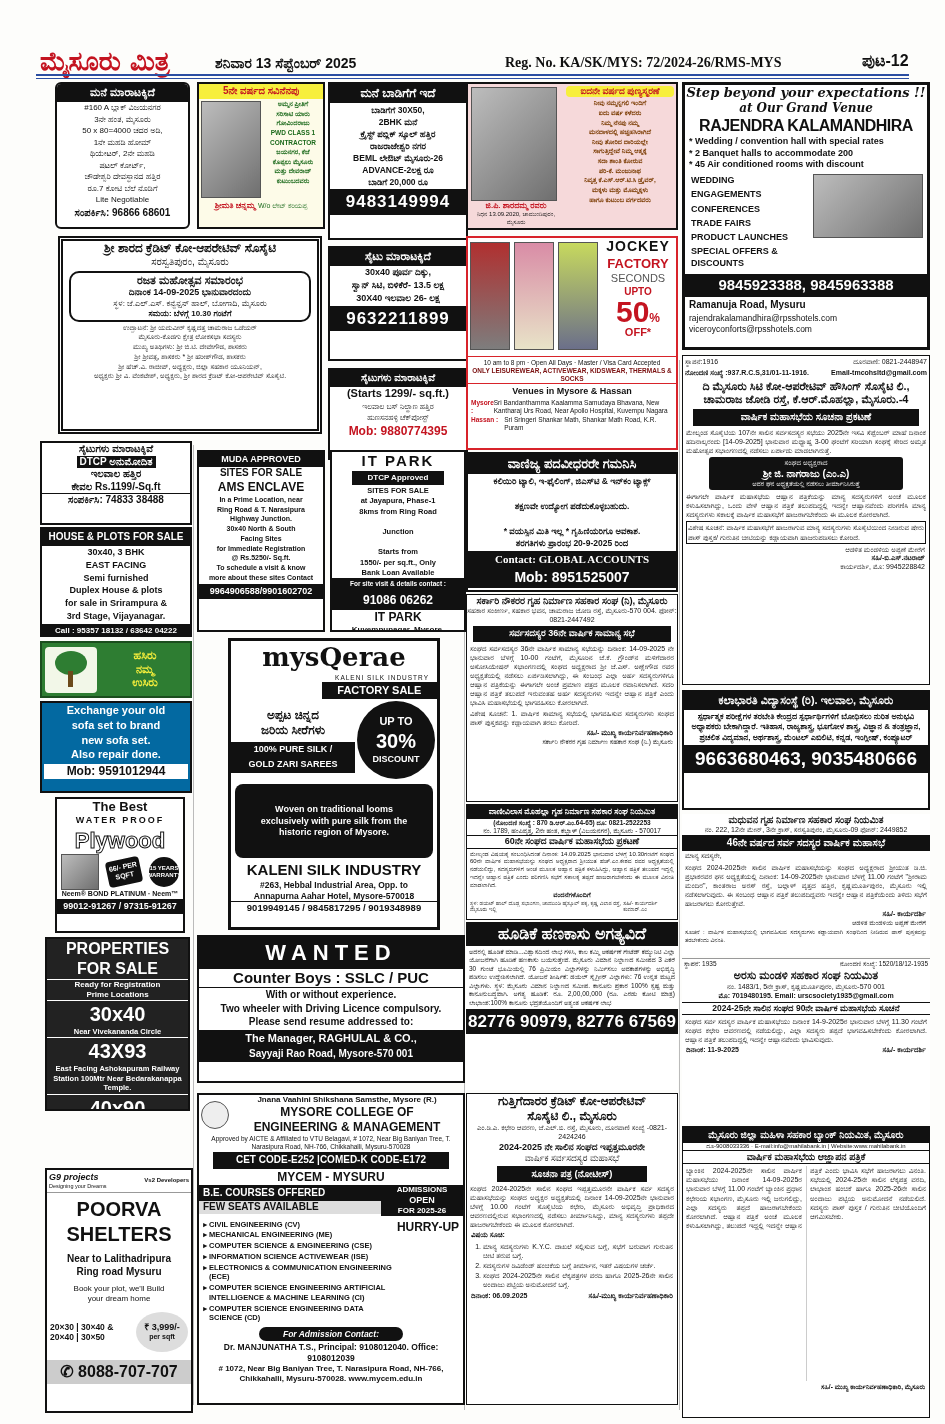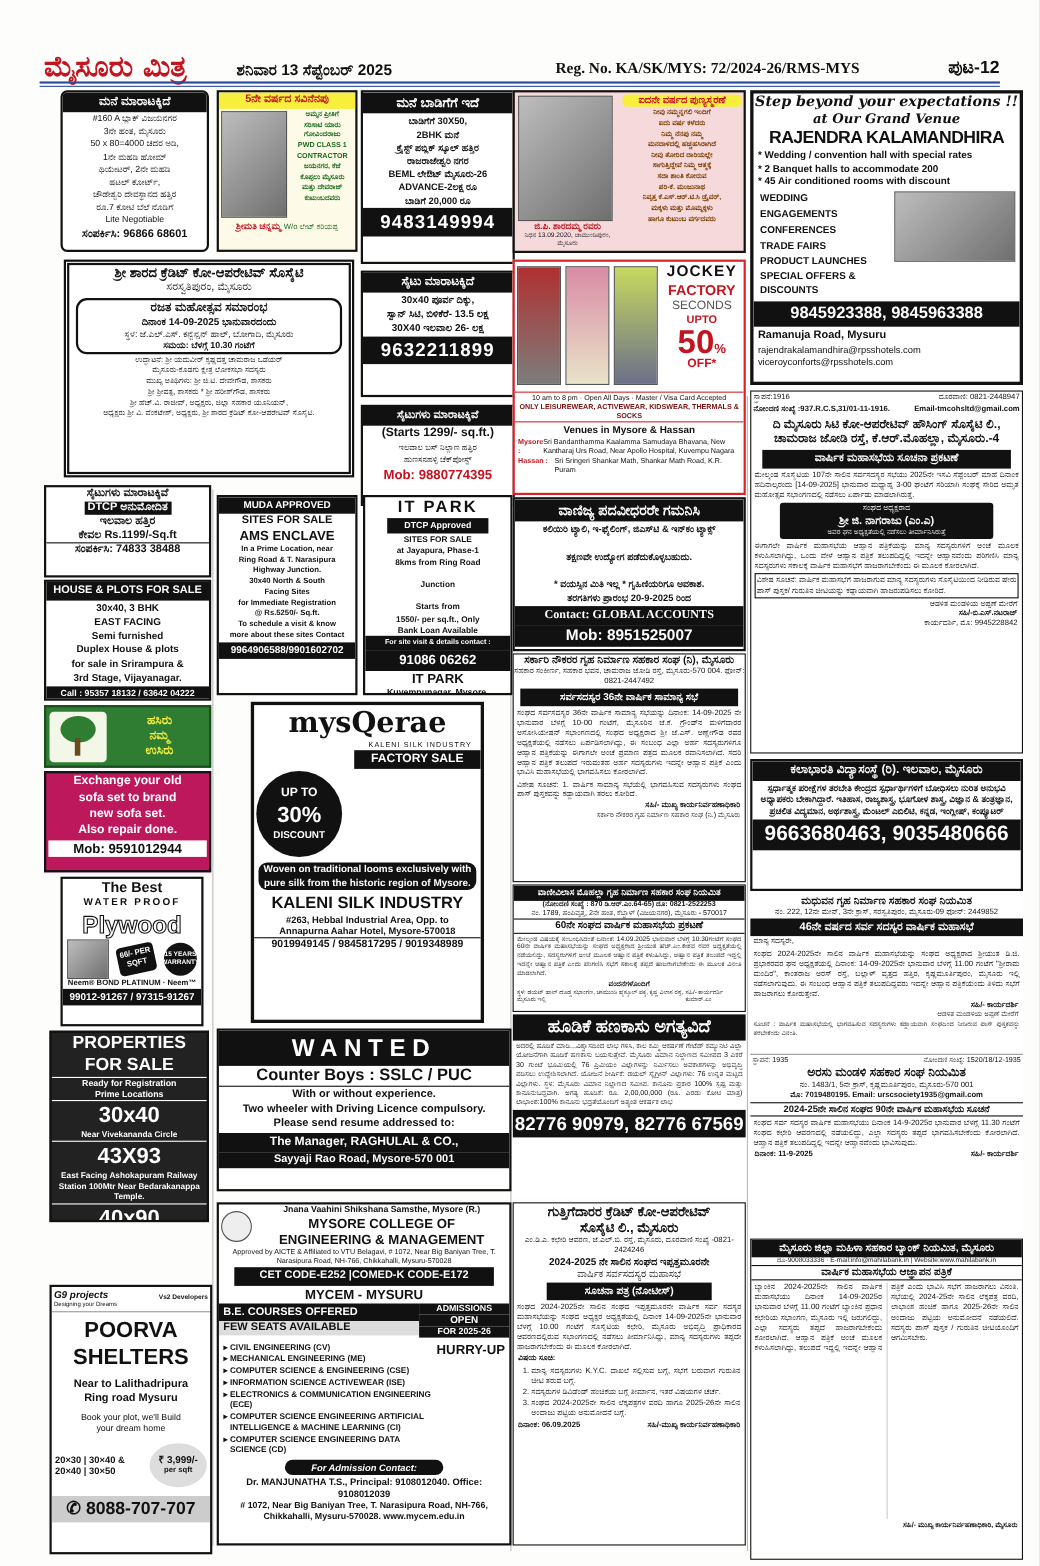--- a/index.html
+++ b/index.html
@@ -256,21 +256,21 @@
       <div style="position:absolute;left:10px;top:4px;width:32px;height:24px;background:#2e7d32;border-radius:50%"></div>
       <div style="position:absolute;left:23px;top:24px;width:5px;height:16px;background:#6b4a1b"></div>
     </div>
     <div style="flex:1;text-align:center;color:#f7ef3c;font-weight:bold;font-size:11px">
       <div>ಹಸಿರು</div>
       <div>ನಮ್ಮ</div>
       <div>ಉಸಿರು</div>
     </div>
   </section>
 
-  <section class="ad" style="left:40px;top:701px;width:152px;height:92px;background:#be185d;color:#fff">
+  <section class="ad" style="left:40px;top:701px;width:152px;height:92px;background:#0369a1;color:#fff">
     <div>
         <p class="center" style="margin:1px;font-size:11px;font-weight:bold">Exchange your old</p>
         <p class="center" style="margin:1px;font-size:11px;font-weight:bold">sofa set to brand</p>
         <p class="center" style="margin:1px;font-size:11px;font-weight:bold">new sofa set.</p>
         <p class="center" style="margin:1px;font-size:11px;font-weight:bold">Also repair done.</p>
       </div>
     <div class="center" style="background:#fff;color:#111;font-weight:bold;font-size:12px;margin:2px">Mob: 9591012944</div>
   </section>
 
   <section class="ad" style="left:55px;top:797px;width:130px;height:136px">
@@ -372,27 +372,33 @@
     <div class="center" style="font-size:8px;font-weight:bold">Kuvempunagar, Mysore.</div>
   </section>
 
   <section class="ad" style="left:228px;top:638px;width:212px;height:292px;border-width:3px">
     <div class="center" style="font-size:26px;font-weight:bold;font-family:'DejaVu Serif',serif">mysQerae</div>
     <div style="text-align:right;font-size:6.5px;letter-spacing:1px;margin-right:8px">KALENI SILK INDUSTRY</div>
     <div style="display:flex;justify-content:flex-end">
         <div class="bar" style="font-size:11px;width:55%">FACTORY SALE</div>
       </div>
     <div style="display:flex;align-items:center">
+      <div style="flex:1">
+        <div class="center" style="font-size:12px;font-weight:bold">ಅಪ್ಪಟ ಚಿನ್ನದ</div>
+        <div class="center" style="font-size:12px;font-weight:bold">ಜರಿಯ ಸೀರೆಗಳು</div>
+        <div class="bar" style="font-size:9px;margin-top:4px">100% PURE SILK /</div>
+        <div class="bar" style="font-size:9px">GOLD ZARI SAREES</div>
+      </div>
       <div class="starburst" style="width:78px;height:78px;margin:2px">
         <div style="font-size:11px">UP TO</div>
         <div style="font-size:20px">30%</div>
         <div style="font-size:9px">DISCOUNT</div>
       </div>
     </div>
-    <div class="bar" style="font-size:9px;border-radius:8px;margin:3px 4px;padding:1px">Woven on traditional looms exclusively with pure silk from the historic region of Mysore.</div>
+    <div class="bar" style="font-size:9px;border-radius:8px;margin:3px 4px;padding:20px">Woven on traditional looms exclusively with pure silk from the historic region of Mysore.</div>
     <div class="center" style="font-size:15px;font-weight:bold">KALENI SILK INDUSTRY</div>
     <div class="center" style="font-size:8.5px;font-weight:bold">#263, Hebbal Industrial Area, Opp. to</div>
     <div class="center" style="font-size:8.5px;font-weight:bold">Annapurna Aahar Hotel, Mysore-570018</div>
     <div class="center" style="font-size:9.5px;font-weight:bold;border-top:1px solid #111">9019949145 / 9845817295 / 9019348989</div>
   </section>
 
   <section class="ad" style="left:197px;top:935px;width:268px;height:148px">
     <div class="bar" style="font-size:22px;letter-spacing:6px">WANTED</div>
     <div class="ttl" style="font-size:15px;border-bottom:1px solid #111">Counter Boys : SSLC / PUC</div>
     <div>

